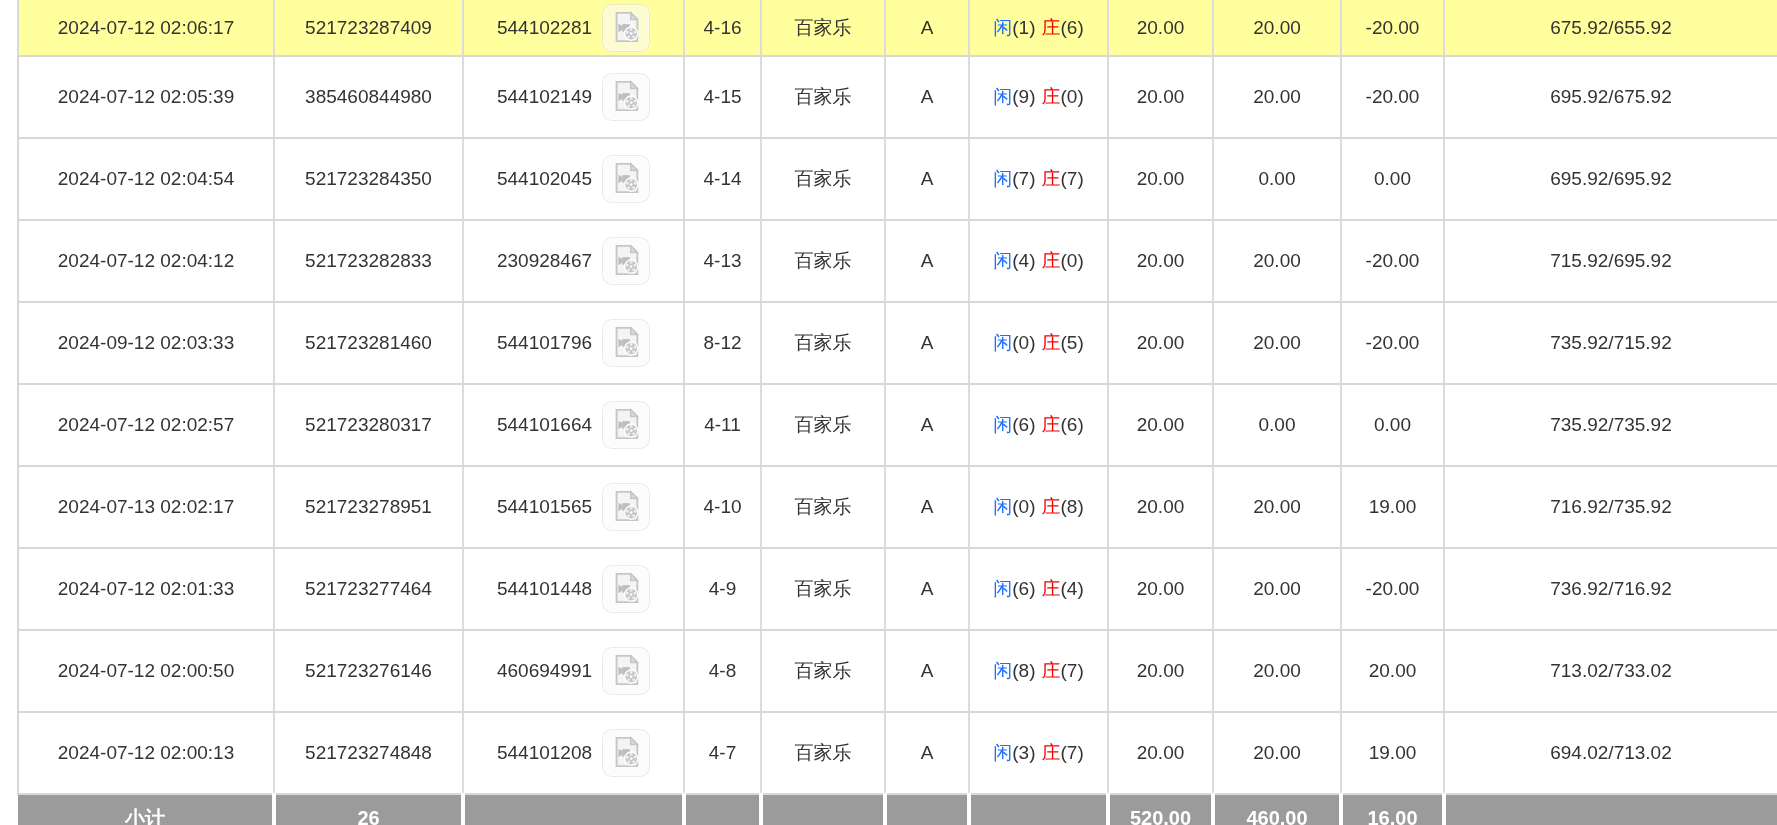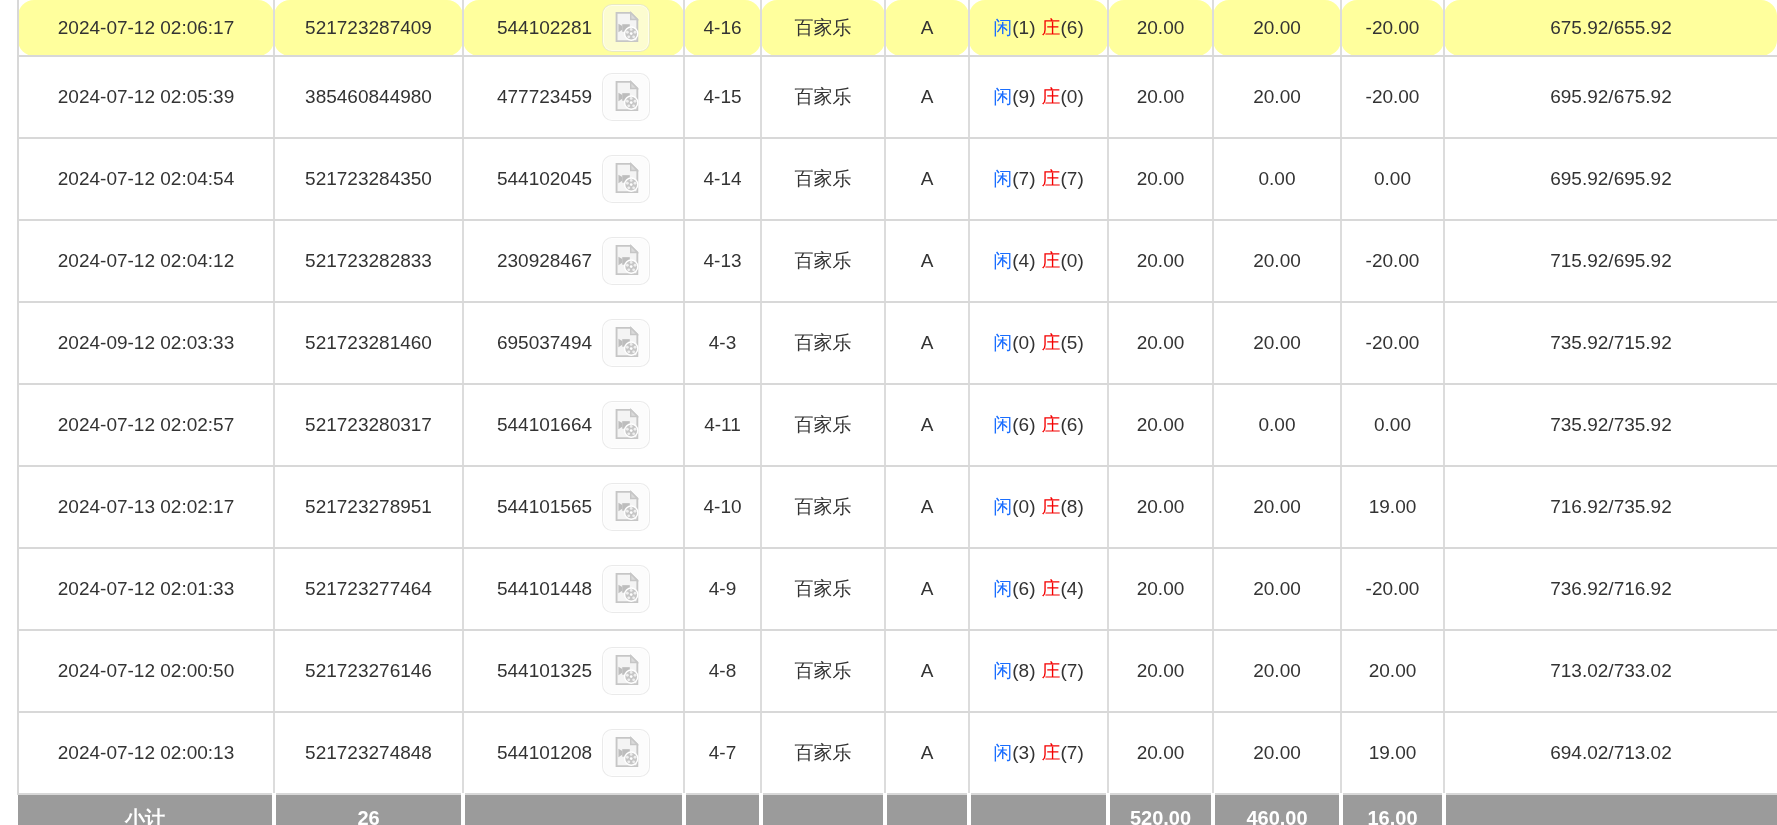--- a/index.html
+++ b/index.html
@@ -31,21 +31,21 @@
     vertical-align: middle;
     font-size: 19px;
     color: #333333;
     padding: 0;
     overflow: hidden;
     white-space: nowrap;
   }
   .record-table tr.data-row td { height: 80px; background: #ffffff; }
   .record-table tr.data-row:first-child td { height: 55px; border-top: none; }
   .record-table td:last-child { border-right: none; }
-  .record-table tr.highlight td { background: #ffff9d; border-radius: 16px; }
+  .record-table tr.highlight td { background: #ffff9d; }
   .blue { color: #1a6eff; }
   .red  { color: #f40000; }
   .round-cell-inner {
     display: inline-flex;
     align-items: center;
     gap: 10px;
   }
   .video-btn {
     display: inline-block;
     width: 46px;
@@ -117,21 +117,21 @@
           <td><span class="blue">闲</span><span>(1)</span><span class="result-sep"></span><span class="red">庄</span><span>(6)</span></td>
           <td class="blue">20.00</td>
           <td>20.00</td>
           <td class="red">-20.00</td>
           <td>675.92/655.92</td>
         </tr>
         <tr class="data-row">
           <td>2024-07-12 02:05:39</td>
           <td>385460844980</td>
           <td><span class="round-cell-inner">
-              <span>477723459</span>
+              <span>544102149</span>
               <span class="video-btn">
                 <svg style="display: block;" width="34" height="34" viewBox="0 0 36 36" xmlns="http://www.w3.org/2000/svg">
   <path d="M8 3 h15 l7 7 v23 h-22 z" fill="#f4f4f4" stroke="#c6c6c6" stroke-width="2"></path>
   <path d="M23 3 v7 h7 z" fill="#dadada" stroke="#c6c6c6" stroke-width="1.5"></path>
   <path d="M14 15 h8 v8 h-8 z" fill="#bdbdbd"></path>
   <path d="M14 17 l-4 -2.5 v9 l4 -2.5 z" fill="#bdbdbd"></path>
   <circle cx="23.5" cy="25" r="7" fill="#c6c6c6" stroke="#ffffff" stroke-width="1.5"></circle>
   <circle cx="23.5" cy="25" r="1.4" fill="#ffffff"></circle>
   <circle cx="23.5" cy="20.6" r="1.5" fill="#efefef"></circle>
   <circle cx="27.6" cy="23.6" r="1.5" fill="#efefef"></circle>
@@ -207,38 +207,38 @@
           <td><span class="blue">闲</span><span>(4)</span><span class="result-sep"></span><span class="red">庄</span><span>(0)</span></td>
           <td class="blue">20.00</td>
           <td>20.00</td>
           <td class="red">-20.00</td>
           <td>715.92/695.92</td>
         </tr>
         <tr class="data-row">
           <td>2024-09-12 02:03:33</td>
           <td>521723281460</td>
           <td><span class="round-cell-inner">
-              <span>695037494</span>
-              <span class="video-btn">
-                <svg style="display: block;" width="34" height="34" viewBox="0 0 36 36" xmlns="http://www.w3.org/2000/svg">
-  <path d="M8 3 h15 l7 7 v23 h-22 z" fill="#f4f4f4" stroke="#c6c6c6" stroke-width="2"></path>
-  <path d="M23 3 v7 h7 z" fill="#dadada" stroke="#c6c6c6" stroke-width="1.5"></path>
-  <path d="M14 15 h8 v8 h-8 z" fill="#bdbdbd"></path>
-  <path d="M14 17 l-4 -2.5 v9 l4 -2.5 z" fill="#bdbdbd"></path>
-  <circle cx="23.5" cy="25" r="7" fill="#c6c6c6" stroke="#ffffff" stroke-width="1.5"></circle>
-  <circle cx="23.5" cy="25" r="1.4" fill="#ffffff"></circle>
-  <circle cx="23.5" cy="20.6" r="1.5" fill="#efefef"></circle>
-  <circle cx="27.6" cy="23.6" r="1.5" fill="#efefef"></circle>
-  <circle cx="26.1" cy="28.4" r="1.5" fill="#efefef"></circle>
-  <circle cx="20.9" cy="28.4" r="1.5" fill="#efefef"></circle>
-  <circle cx="19.4" cy="23.6" r="1.5" fill="#efefef"></circle>
-</svg>
-              </span>
-            </span></td>
-          <td>4-3</td>
+              <span>544101796</span>
+              <span class="video-btn">
+                <svg style="display: block;" width="34" height="34" viewBox="0 0 36 36" xmlns="http://www.w3.org/2000/svg">
+  <path d="M8 3 h15 l7 7 v23 h-22 z" fill="#f4f4f4" stroke="#c6c6c6" stroke-width="2"></path>
+  <path d="M23 3 v7 h7 z" fill="#dadada" stroke="#c6c6c6" stroke-width="1.5"></path>
+  <path d="M14 15 h8 v8 h-8 z" fill="#bdbdbd"></path>
+  <path d="M14 17 l-4 -2.5 v9 l4 -2.5 z" fill="#bdbdbd"></path>
+  <circle cx="23.5" cy="25" r="7" fill="#c6c6c6" stroke="#ffffff" stroke-width="1.5"></circle>
+  <circle cx="23.5" cy="25" r="1.4" fill="#ffffff"></circle>
+  <circle cx="23.5" cy="20.6" r="1.5" fill="#efefef"></circle>
+  <circle cx="27.6" cy="23.6" r="1.5" fill="#efefef"></circle>
+  <circle cx="26.1" cy="28.4" r="1.5" fill="#efefef"></circle>
+  <circle cx="20.9" cy="28.4" r="1.5" fill="#efefef"></circle>
+  <circle cx="19.4" cy="23.6" r="1.5" fill="#efefef"></circle>
+</svg>
+              </span>
+            </span></td>
+          <td>8-12</td>
           <td>百家乐</td>
           <td>A</td>
           <td><span class="blue">闲</span><span>(0)</span><span class="result-sep"></span><span class="red">庄</span><span>(5)</span></td>
           <td class="blue">20.00</td>
           <td>20.00</td>
           <td class="red">-20.00</td>
           <td>735.92/715.92</td>
         </tr>
         <tr class="data-row">
           <td>2024-07-12 02:02:57</td>
@@ -327,21 +327,21 @@
           <td><span class="blue">闲</span><span>(6)</span><span class="result-sep"></span><span class="red">庄</span><span>(4)</span></td>
           <td class="blue">20.00</td>
           <td>20.00</td>
           <td class="red">-20.00</td>
           <td>736.92/716.92</td>
         </tr>
         <tr class="data-row">
           <td>2024-07-12 02:00:50</td>
           <td>521723276146</td>
           <td><span class="round-cell-inner">
-              <span>544101325</span>
+              <span>460694991</span>
               <span class="video-btn">
                 <svg style="display: block;" width="34" height="34" viewBox="0 0 36 36" xmlns="http://www.w3.org/2000/svg">
   <path d="M8 3 h15 l7 7 v23 h-22 z" fill="#f4f4f4" stroke="#c6c6c6" stroke-width="2"></path>
   <path d="M23 3 v7 h7 z" fill="#dadada" stroke="#c6c6c6" stroke-width="1.5"></path>
   <path d="M14 15 h8 v8 h-8 z" fill="#bdbdbd"></path>
   <path d="M14 17 l-4 -2.5 v9 l4 -2.5 z" fill="#bdbdbd"></path>
   <circle cx="23.5" cy="25" r="7" fill="#c6c6c6" stroke="#ffffff" stroke-width="1.5"></circle>
   <circle cx="23.5" cy="25" r="1.4" fill="#ffffff"></circle>
   <circle cx="23.5" cy="20.6" r="1.5" fill="#efefef"></circle>
   <circle cx="27.6" cy="23.6" r="1.5" fill="#efefef"></circle>

